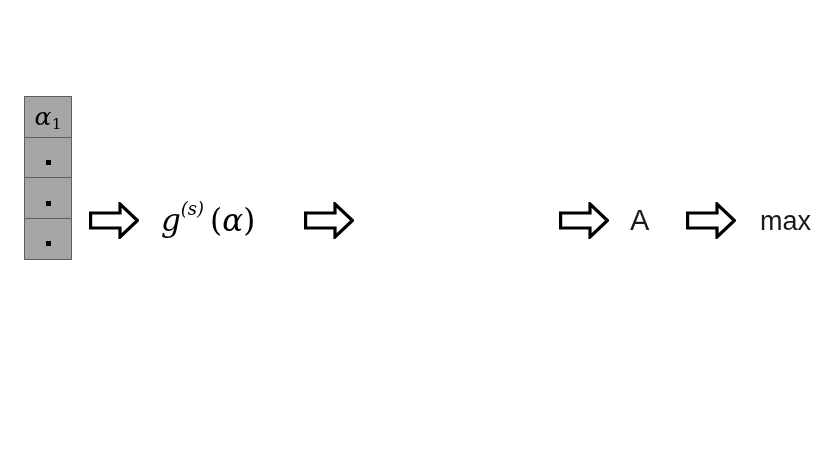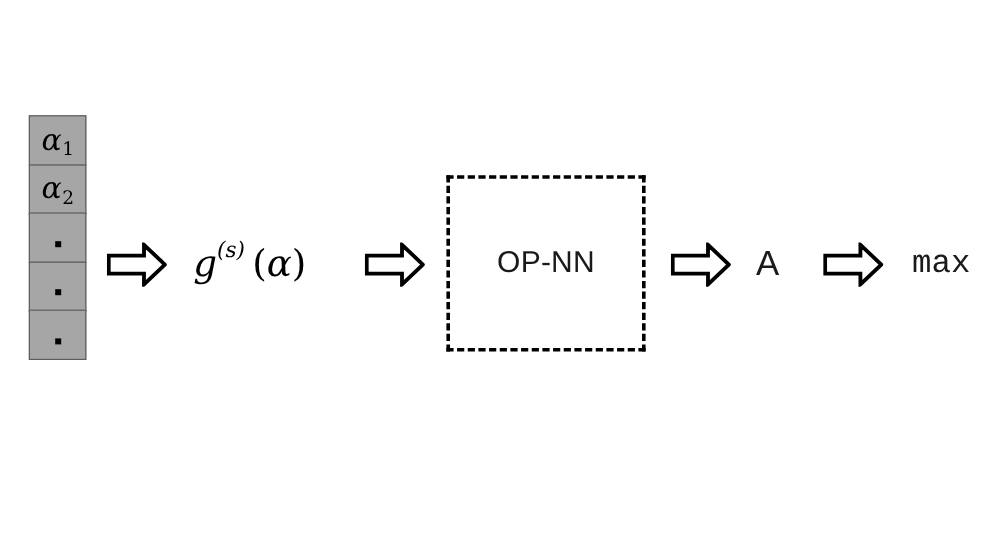--- a/index.html
+++ b/index.html
@@ -144,37 +144,33 @@
     left: 630px;
     top: 198px;
     height: 44px;
     font-size: 29px;
   }
   #output-max {
     left: 760px;
     top: 199px;
     height: 44px;
     font-size: 27px;
-    font-family: Liberation Mono, monospace;
   }
 </style>
 </head>
 <body>
 
 <div id="canvas">
 
   <div id="input-stack">
 
     <div class="stack-cell">
       <span class="cell-math"><span>α</span><sub>1</sub></span>
     </div>
 
-    <div class="stack-cell">
-      <span class="cell-math"><span>α</span><sub>2</sub></span>
-    </div>
 
     <div class="stack-cell">
       <span class="cell-dot"></span>
     </div>
 
     <div class="stack-cell">
       <span class="cell-dot"></span>
     </div>
 
     <div class="stack-cell">
@@ -198,23 +194,20 @@
       <span>α</span>
       <span class="paren">)</span>
   </div>
 
   <div class="block-arrow" id="arrow-2">
     <svg viewBox="0 0 50 37" preserveAspectRatio="none" aria-hidden="true">
       <polygon points="1.6,11 31,11 31,2 48.4,18.5 31,35 31,26 1.6,26" fill="#ffffff" stroke="#000000" stroke-width="3.2" stroke-linejoin="miter"></polygon>
     </svg>
   </div>
 
-  <div id="opnn-box">
-    <span id="opnn-label">OP-NN</span>
-  </div>
 
   <div class="block-arrow" id="arrow-3">
     <svg viewBox="0 0 50 37" preserveAspectRatio="none" aria-hidden="true">
       <polygon points="1.6,11 31,11 31,2 48.4,18.5 31,35 31,26 1.6,26" fill="#ffffff" stroke="#000000" stroke-width="3.2" stroke-linejoin="miter"></polygon>
     </svg>
   </div>
 
   <div class="text-node" id="output-a">A</div>
 
   <div class="block-arrow" id="arrow-4">

